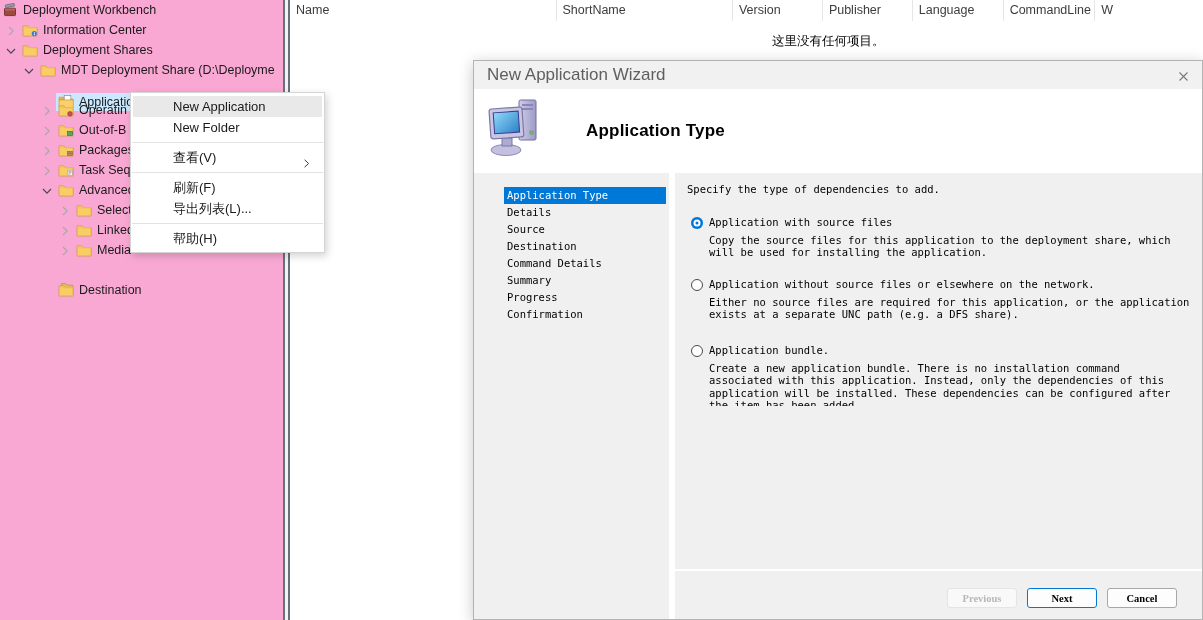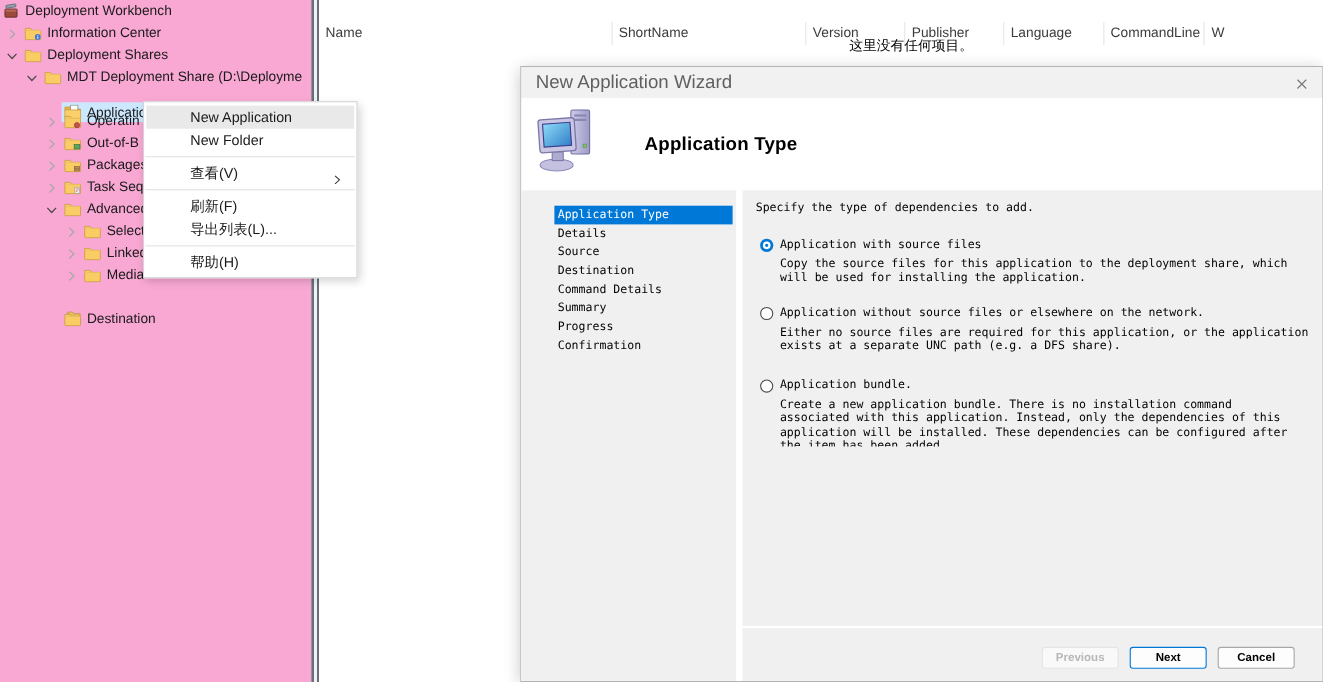--- a/index.html
+++ b/index.html
@@ -20,21 +20,21 @@
   .tree-label { display:inline-block; line-height:18px; }
 
   
   .splitter { position:absolute; left:283px; top:0; width:7px; height:620px; z-index:6;
     background:linear-gradient(to right,#68707a 0,#68707a 2px,#f0f2f3 2px,#f0f2f3 5px,#68707a 5px,#68707a 7px); }
 
   
   .list-pane { position:absolute; left:290px; top:0; right:0; height:620px; background:#fff; }
   .list-header { display:flex; height:21px; }
   .list-header .col { height:21px; font-size:12.5px; color:#3c3c3c; padding:3px 0 0 6px;
-    border-right:1px solid #e6e6e6; overflow:hidden; white-space:nowrap;margin-top:20px; }
+    border-right:1px solid #e6e6e6; overflow:hidden; white-space:nowrap; }
   .list-header .col:last-child { border-right:none; }
   .empty-msg { position:absolute; left:482px; top:33px; font-size:12.5px; color:#000; }
 
   
   .ctx-menu { position:absolute; left:130px; top:92px; width:195px; background:#fff;
     border:1px solid #d4d4d4; box-shadow:2px 3px 8px rgba(0,0,0,0.18); padding:3px 0; z-index:30; }
   .menu-item { position:relative; height:21px; line-height:21px; margin:0 2px; padding-left:40px;
     font-size:13px; color:#1a1a1a; white-space:nowrap; }
   .menu-item.highlighted { background:#e9e9e9; }
   .menu-sep { height:1px; background:#e2e2e2; margin:4px 1px; }
@@ -60,21 +60,21 @@
   .wiz-instruction { position:absolute; left:12px; top:10px; }
   .wiz-option { position:absolute; left:0; right:8px; }
   .radio { position:absolute; left:16px; top:0; width:12px; height:12px; border-radius:50%; }
   .radio.sel { background:#0078d7; box-shadow:inset 0 0 0 2.5px #0078d7, inset 0 0 0 4.5px #fff; }
   .radio.unsel { width:12px; height:12px; background:#fff; border:1px solid #4a4a4a; }
   .opt-label { position:absolute; left:34px; top:-1px; white-space:nowrap; }
   .opt-desc { position:absolute; left:34px; top:17px; line-height:12.3px; overflow:hidden; }
   .opt-desc div { white-space:nowrap; }
   .wiz-btn-sep { position:absolute; left:0; right:0; top:396px; height:2px; background:#fff; }
   .btn { position:absolute; top:415px; width:70px; height:20px; border-radius:3px;
-    font-family:Liberation Sans, sans-serif; font-size:10.5px; font-weight:bold;
+    font-family:Liberation Serif, serif; font-size:10.5px; font-weight:bold;
     line-height:17px; text-align:center; padding:0; }
   .btn.prev   { left:272px; background:#f9f9f9; border:1px solid #e4e4e4; color:#b7b7b7; }
   .btn.next   { left:352px; background:#fdfdfd; border:1px solid #0078d7; color:#000; }
   .btn.cancel { left:432px; background:#fdfdfd; border:1px solid #a7a7a7; color:#000; }
 </style>
 </head>
 <body>
 
 <div class="screen">
 

